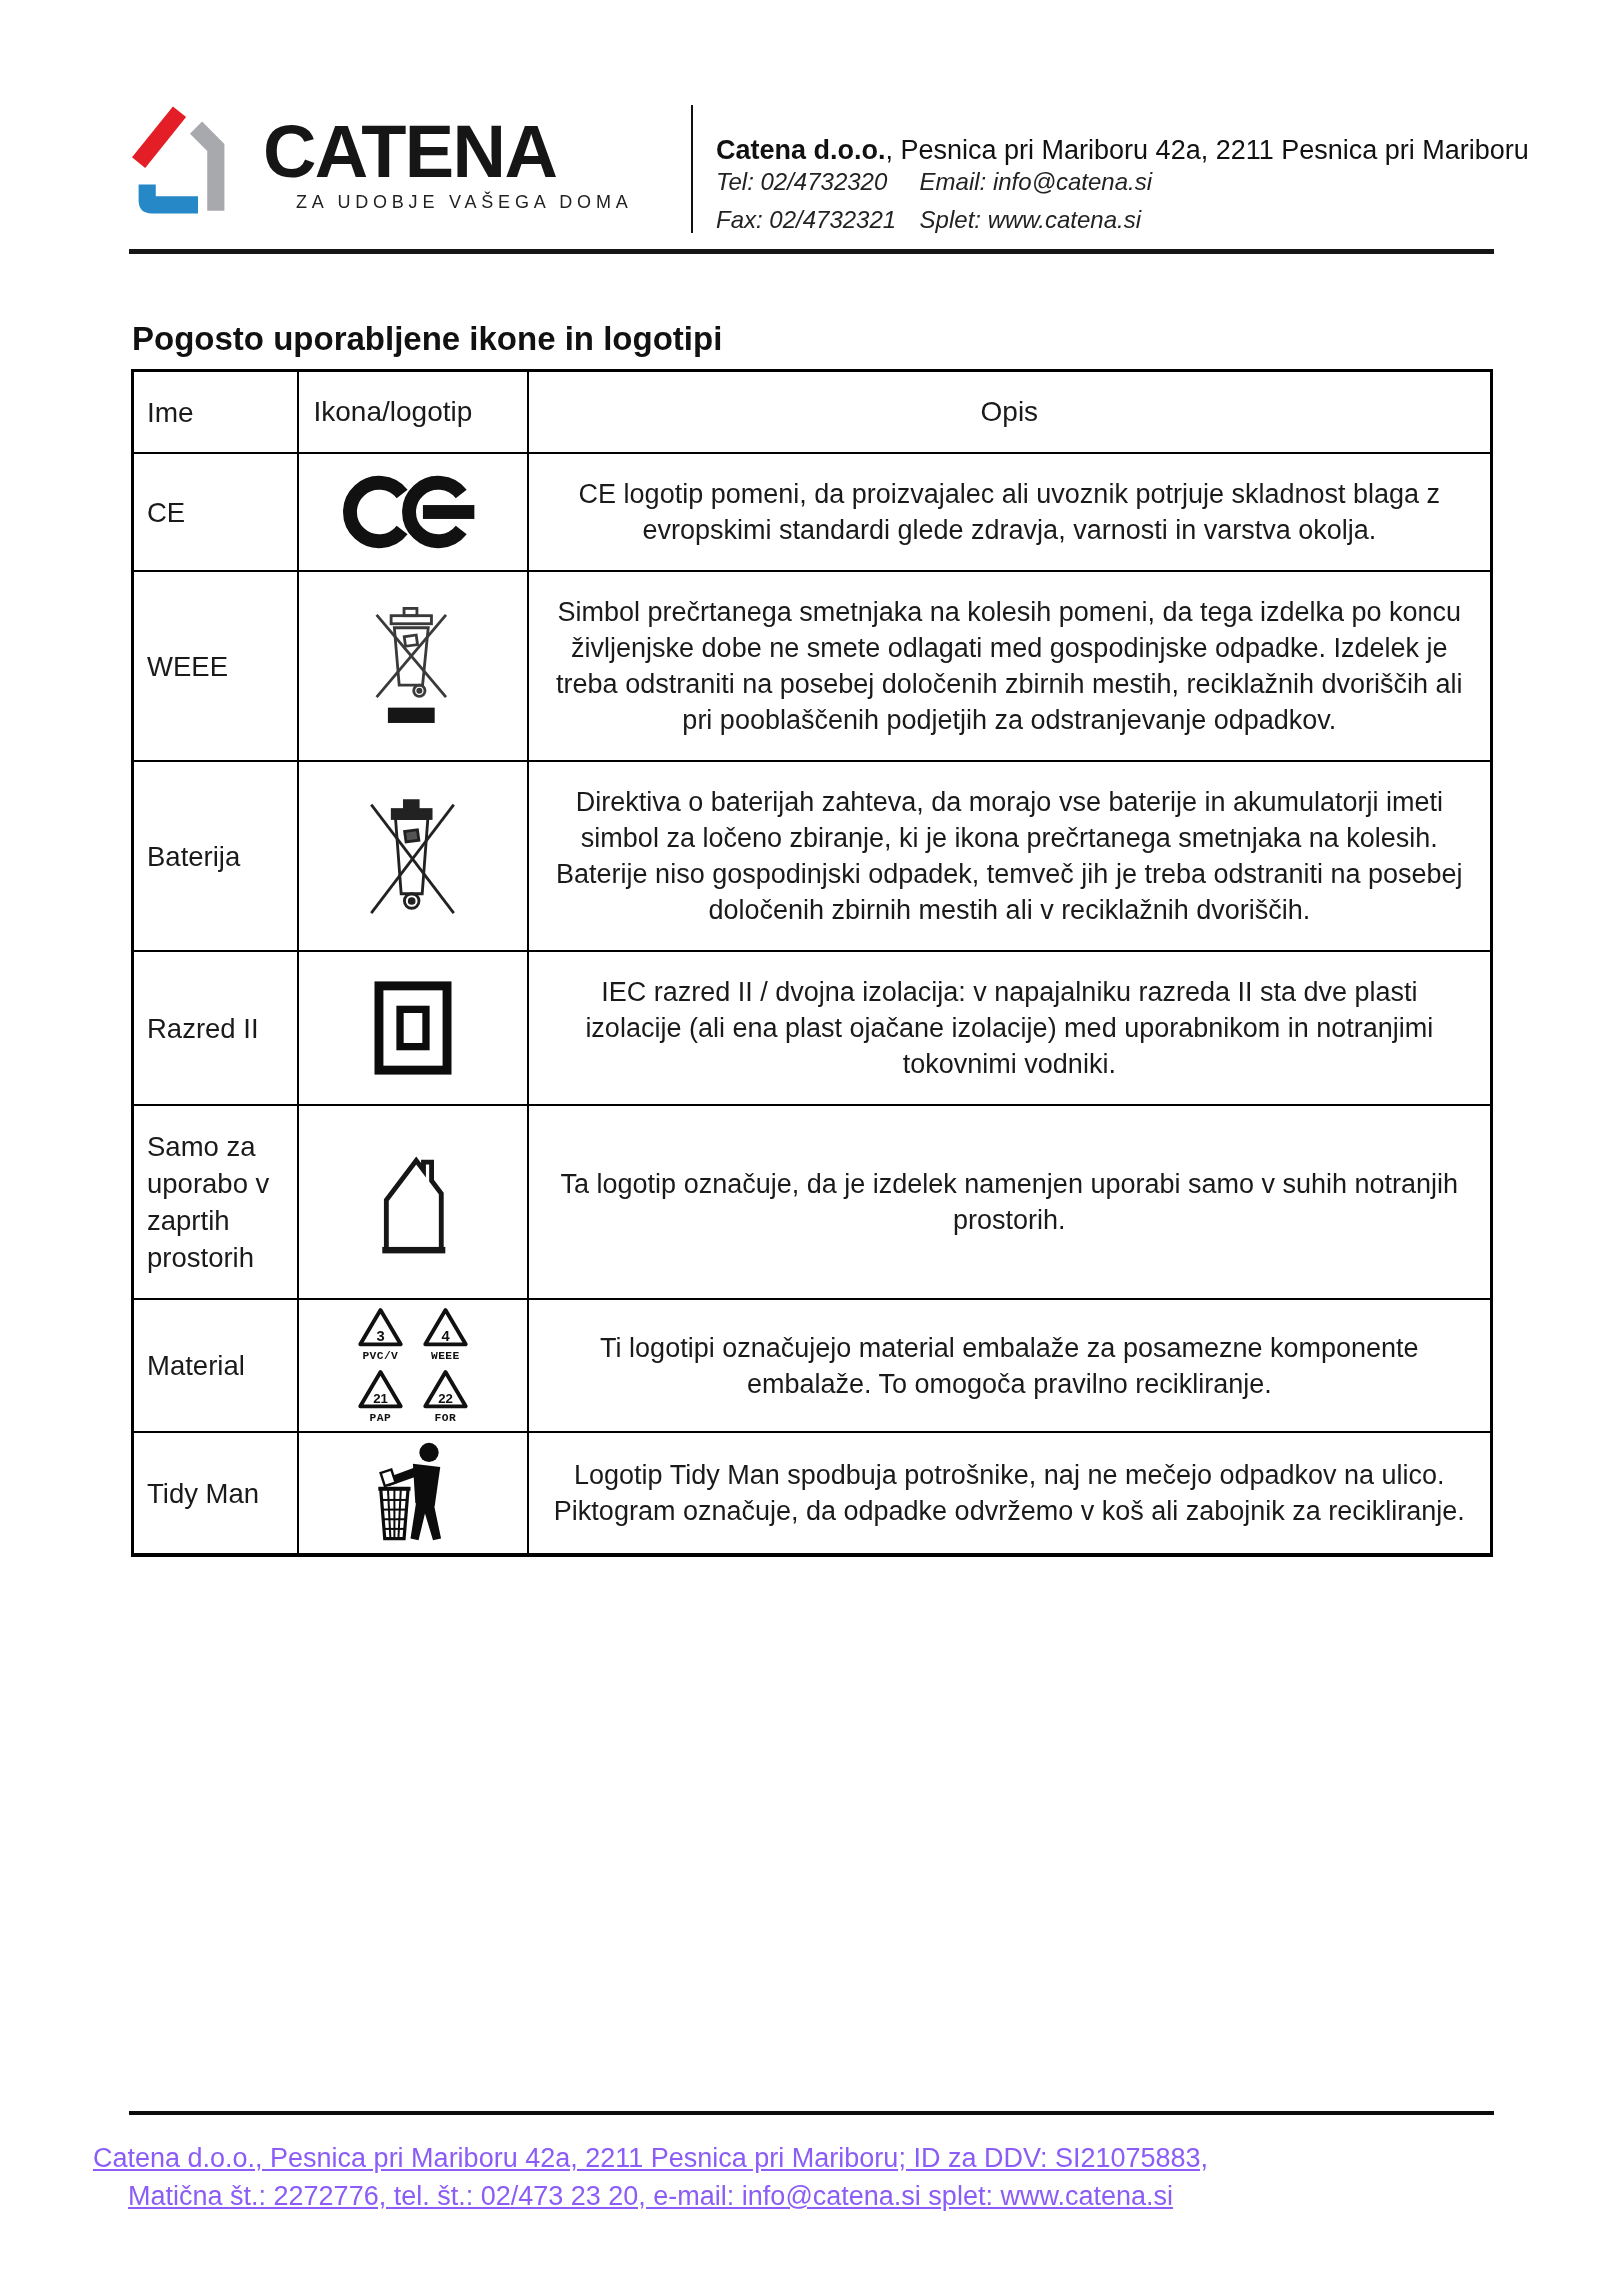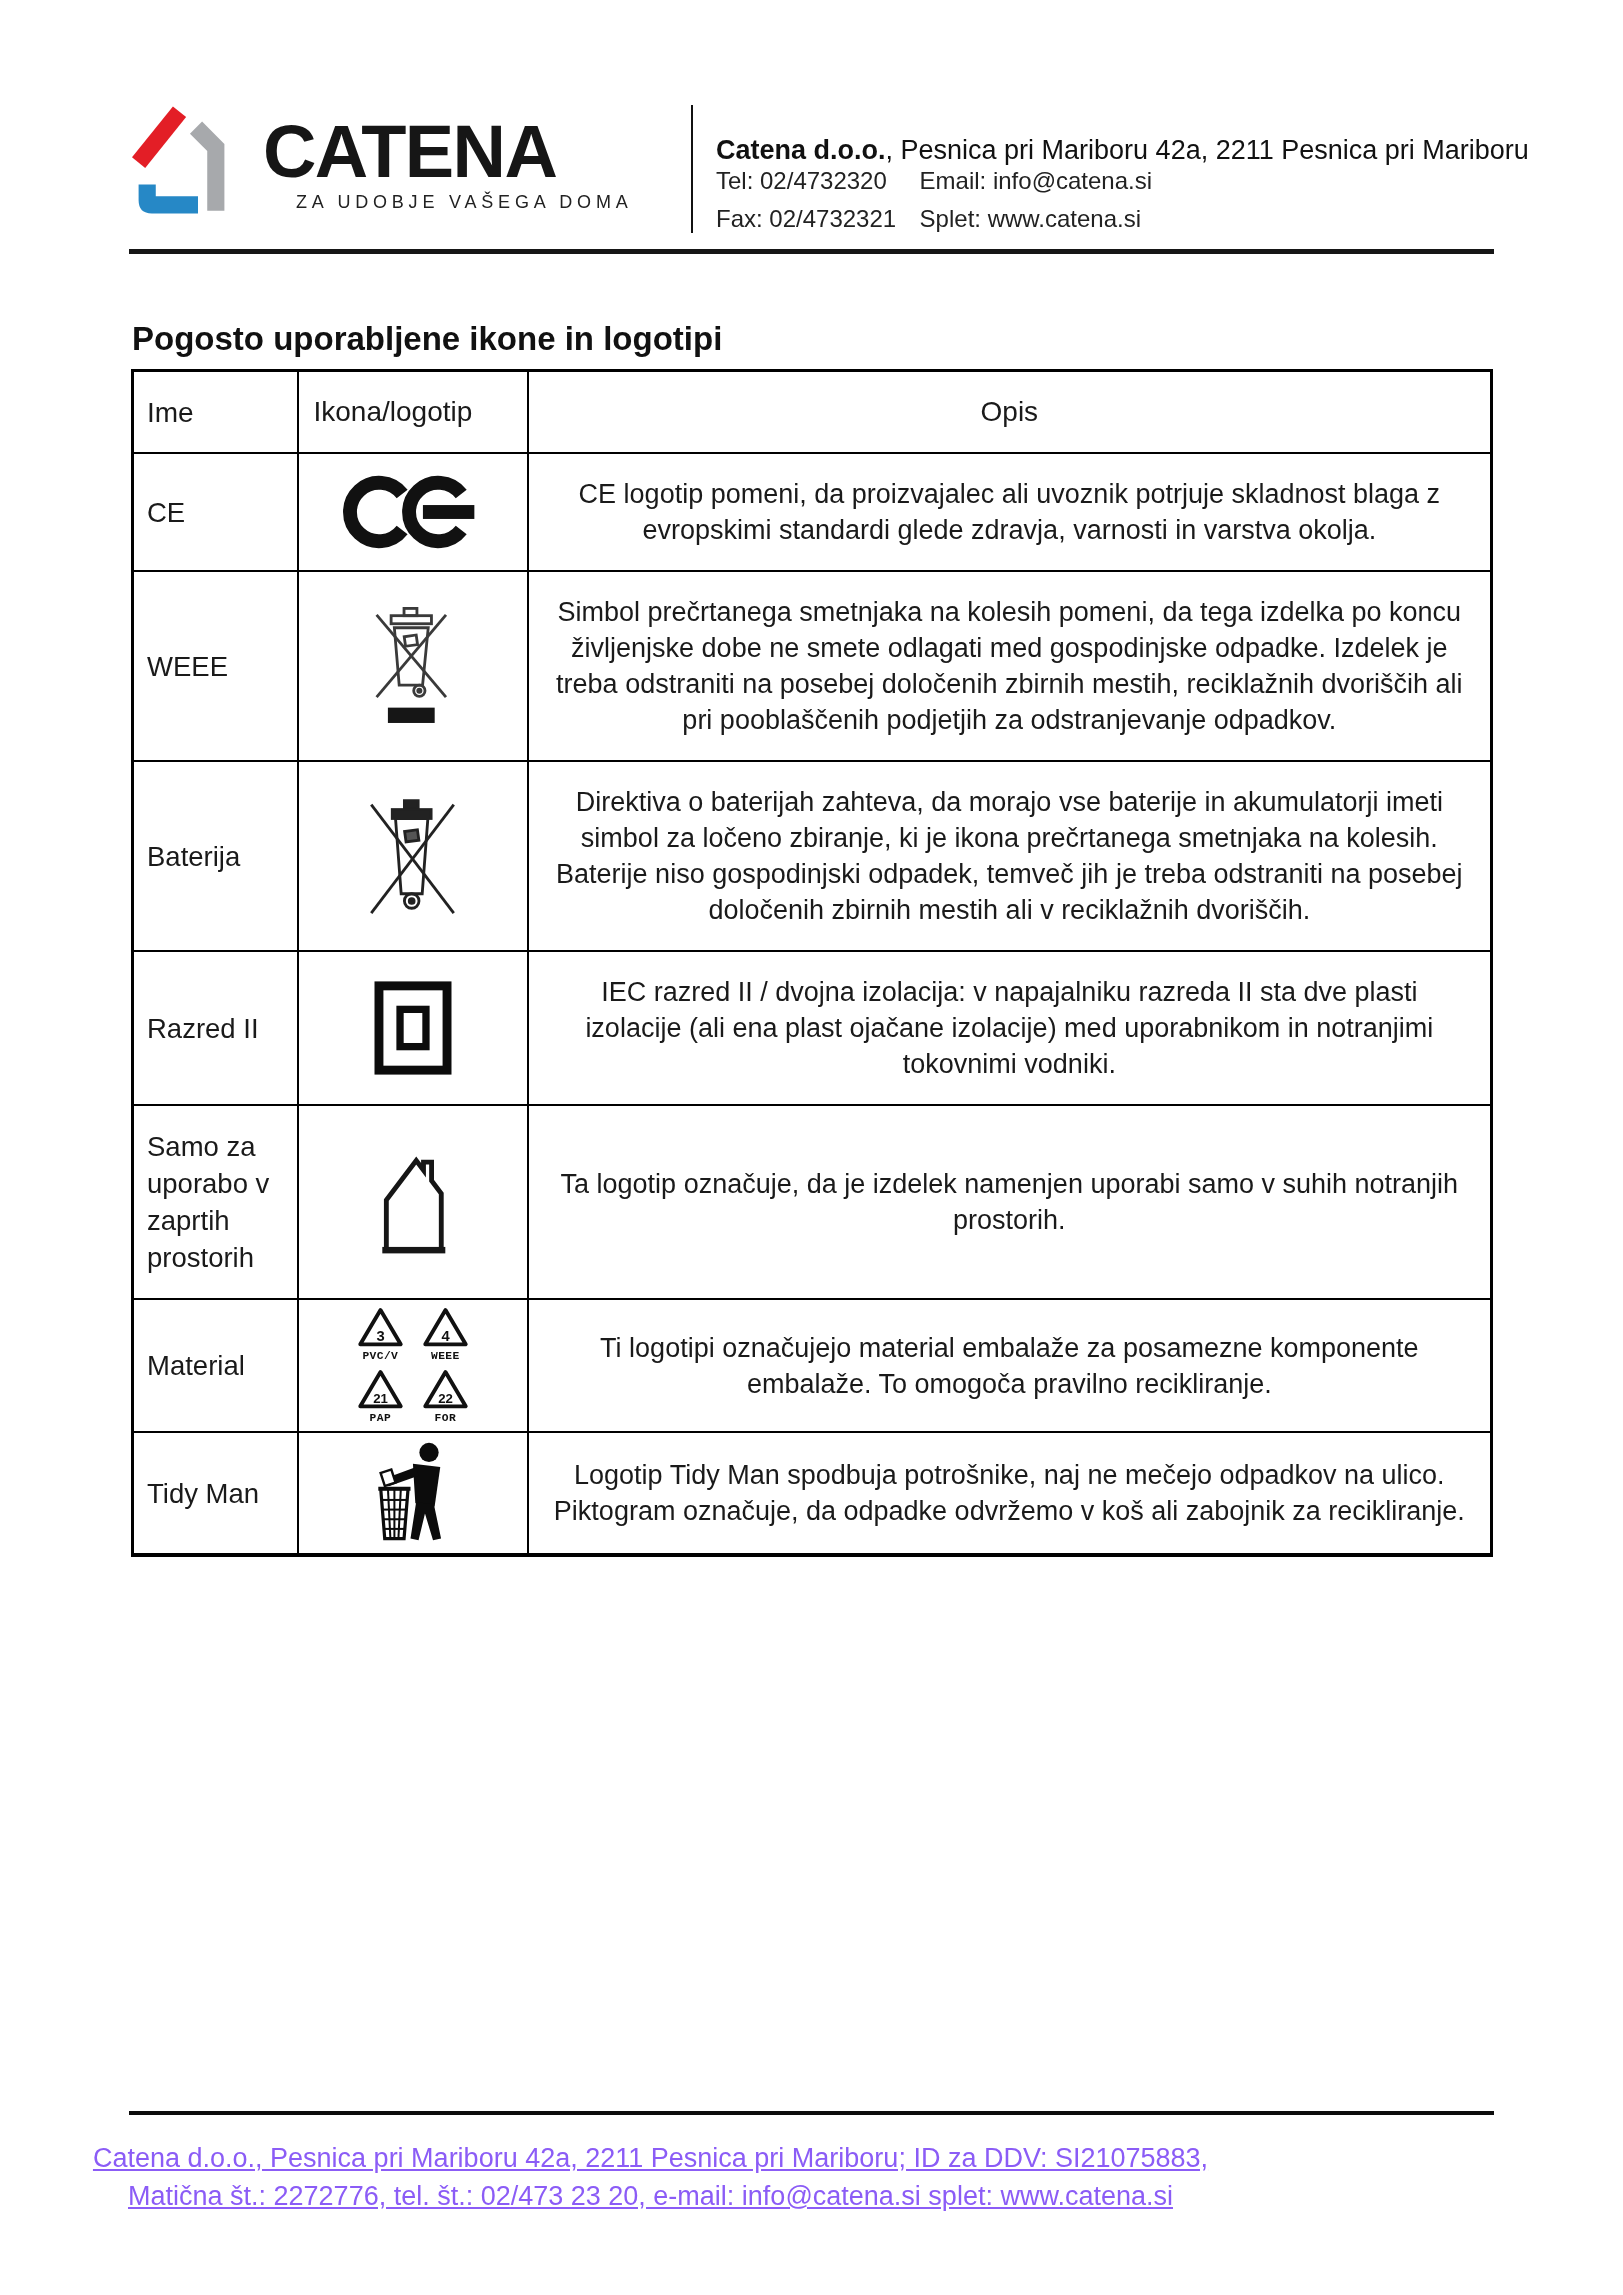--- a/index.html
+++ b/index.html
@@ -5,21 +5,21 @@
   html,body{margin:0;padding:0;background:#ffffff;}
   body{width:1623px;height:2295px;position:relative;font-family:"Liberation Sans",sans-serif;color:#1a1a1a;}
   .abs{position:absolute;}
 
   
   .brand-word{font-size:74px;font-weight:800;letter-spacing:-1.6px;color:#161616;line-height:1;}
   .brand-tagline{font-size:18px;font-weight:400;letter-spacing:4.8px;color:#222;}
   .hdr-vrule{width:1.6px;background:#111;}
   .company-line{font-size:27px;color:#111;white-space:nowrap;}
   .company-line b{font-weight:700;}
-  .contact-grid{display:flex;align-items:center;}
+  .contact-grid{display:flex;align-items:flex-start;font-style:italic;}
   .contact-col{font-size:24px;line-height:38px;color:#222;white-space:nowrap;}
   .contact-div{width:1.6px;background:#444;margin:1.6px 0;}
   .hdr-rule{background:#161616;}
 
   
   .page-title{font-size:33px;font-weight:700;color:#111;}
   table.icons{border-collapse:collapse;table-layout:fixed;width:1362px;}
   table.icons td,table.icons th{border:2.4px solid #000;vertical-align:middle;}
   table.icons{border:3.2px solid #000;border-bottom:4.8px solid #000;}
   th.c-ime,td.c-ime{width:142px;padding:3.2px 8px 3.2px 13px;font-size:27.5px;font-weight:400;text-align:left;line-height:37px;}

